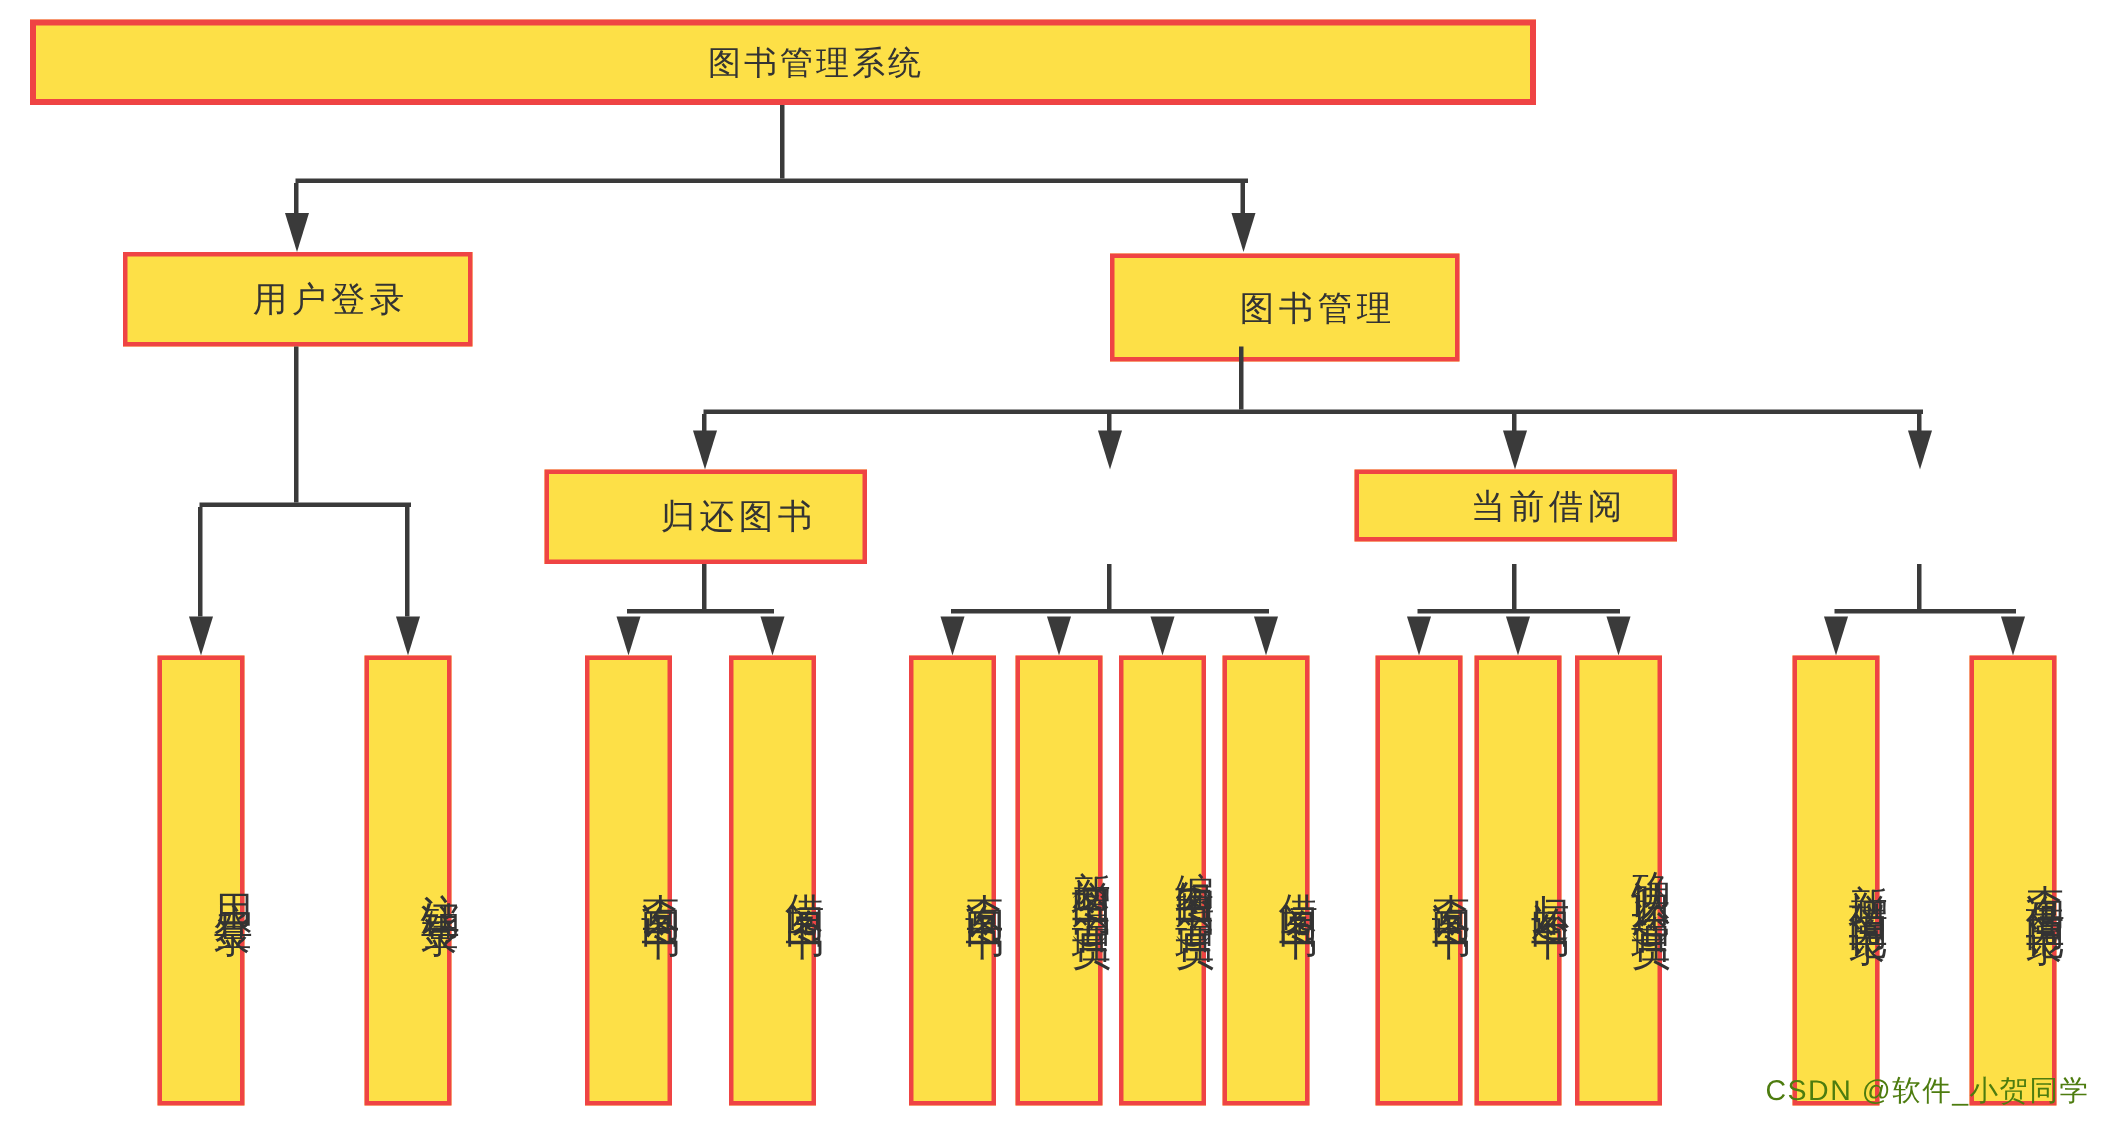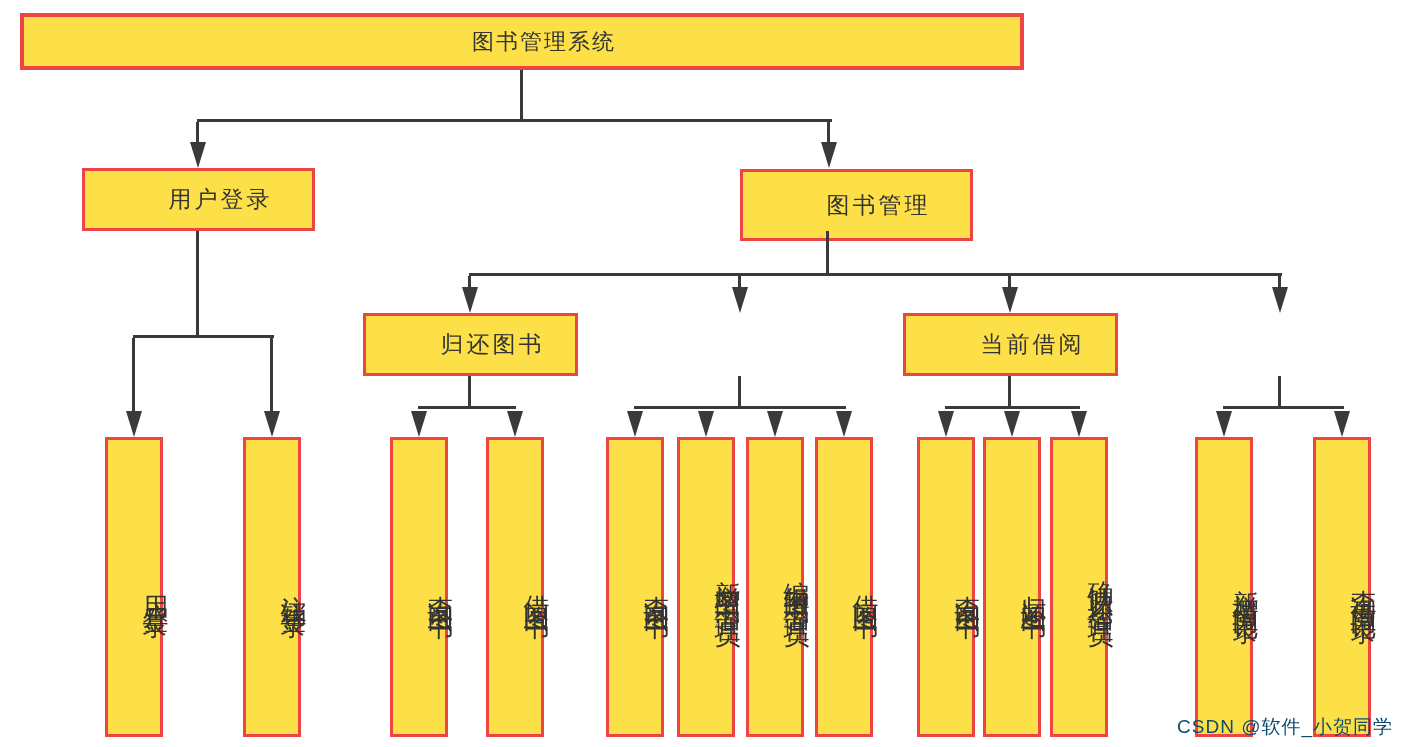--- a/index.html
+++ b/index.html
@@ -22,21 +22,21 @@
   .h-line,.v-line{position:absolute;background:#3a3a3a;}
   .h-line{height:3px;}
   .v-line{width:3px;}
   .arrow{
     position:absolute;width:0;height:0;
     border-left:8px solid transparent;border-right:8px solid transparent;
     border-top:26px solid #3a3a3a;
   }
   .watermark{
     position:absolute;right:12px;top:714px;z-index:5;
-    font-size:19px;color:#0c4a6e;letter-spacing:1px;white-space:nowrap;
+    font-size:19px;color:#4d7c0f;letter-spacing:1px;white-space:nowrap;
   }
 </style>
 </head>
 <body>
 
 <div id="canvas">
 
   <div class="box root" style="left:20px;top:13px;width:1004px;height:57px;">
     <span>图书管理系统</span>
   </div>
@@ -69,21 +69,21 @@
   <div class="v-line" style="left:738px;top:276px;height:12px;"></div>
   <div class="arrow" style="left:732px;top:287px;"></div>
   <div class="v-line" style="left:1008px;top:276px;height:12px;"></div>
   <div class="arrow" style="left:1002px;top:287px;"></div>
   <div class="v-line" style="left:1278px;top:276px;height:12px;"></div>
   <div class="arrow" style="left:1272px;top:287px;"></div>
 
   <div class="box lvl" style="left:363px;top:313px;width:215px;height:63px;">
     <span>归还图书</span>
   </div>
-  <div class="box lvl" style="left:903px;top:313px;width:215px;height:63px;">
+  <div class="box lvl" style="left:903px;top:313px;width:215px;height:48px;">
     <span>当前借阅</span>
   </div>
 
   <div class="v-line" style="left:468px;top:376px;height:30px;"></div>
   <div class="h-line" style="left:418px;top:406px;width:98px;"></div>
   <div class="arrow" style="left:411px;top:411px;"></div>
   <div class="arrow" style="left:507px;top:411px;"></div>
 
   <div class="v-line" style="left:738px;top:376px;height:30px;"></div>
   <div class="h-line" style="left:634px;top:406px;width:212px;"></div>

